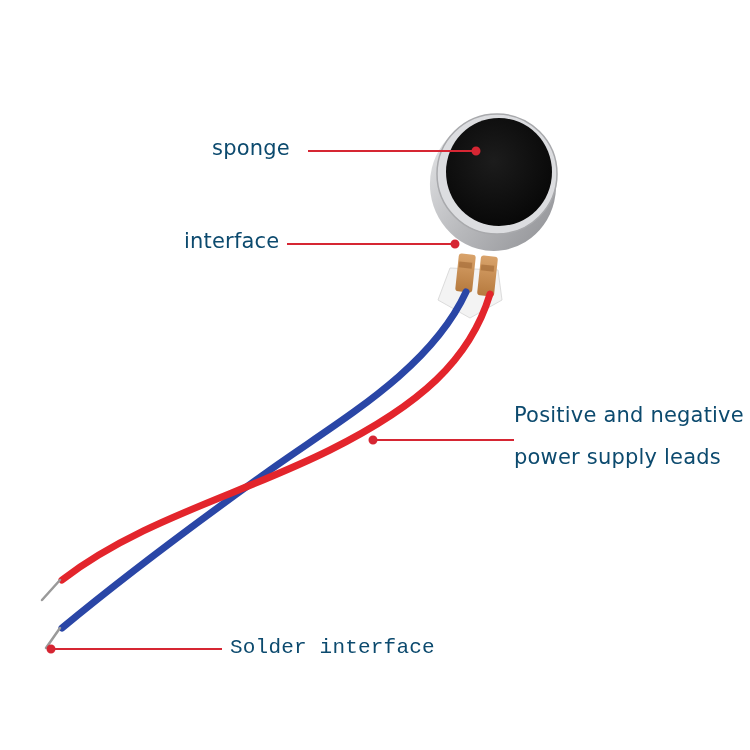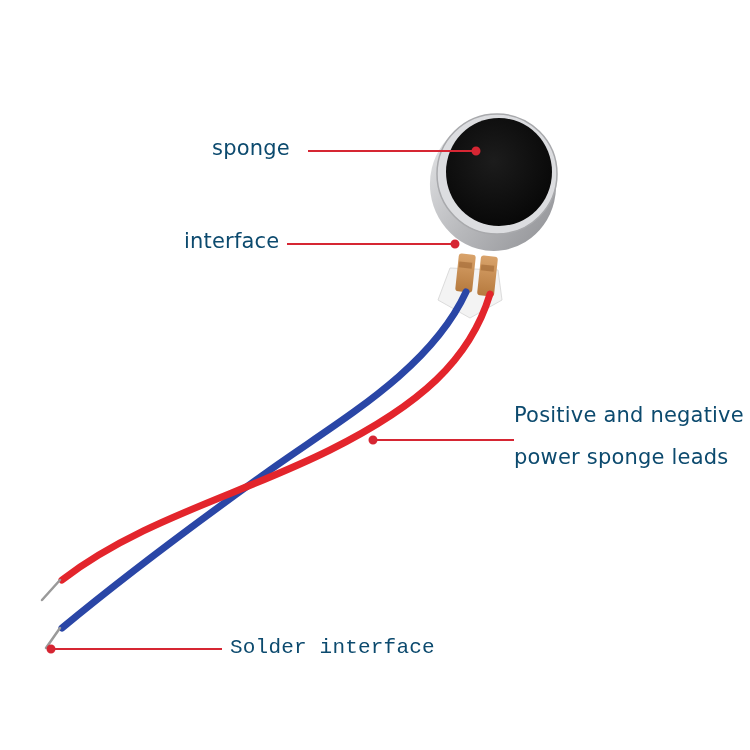--- a/index.html
+++ b/index.html
@@ -64,15 +64,15 @@
     <circle cx="373" cy="440" r="3.5"></circle>
     <line x1="51" y1="649" x2="222" y2="649"></line>
     <circle cx="51" cy="649" r="3.5"></circle>
   </g>
 </svg>
 
 <div class="label" style="left:212px; top:138px;">sponge</div>
 <div class="label" style="left:184px; top:231px;">interface</div>
 <div class="label multi" style="left:514px; top:400px; width:232px;">
   <div>Positive and negative</div>
-  <div style="margin-top:10px;">power sponge leads</div>
+  <div style="margin-top:10px;">power supply leads</div>
 </div>
 <div class="label" style="left:230px; top:637px;font-family:Liberation Mono, monospace;">Solder interface</div>
 
 </body></html>

